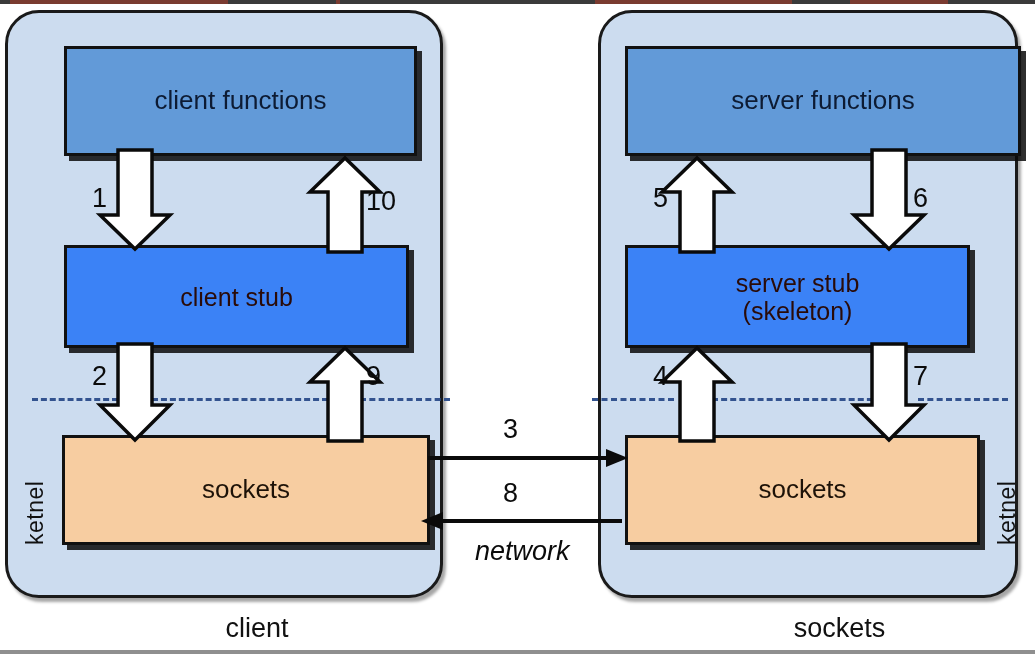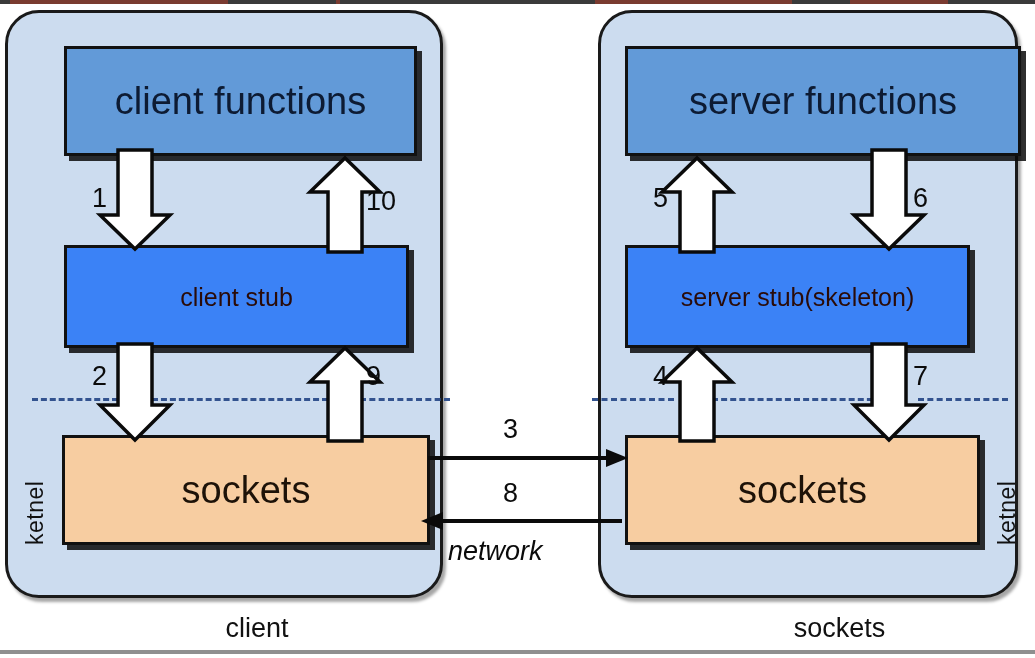--- a/index.html
+++ b/index.html
@@ -57,21 +57,21 @@
     justify-content: center;
     text-align: center;
     line-height: 1.12;
     box-shadow: 5px 5px 0px rgba(10,10,10,0.85);
   }
   .box.blue  { background: #629ad8; color: #0d1b33; }
   .box.red   { background: #3b82f6; color: #2a0b08; }
   .box.sand  { background: #f7cda1; color: #1d1208; }
 
   .box-label { display: block; }
-  .box .t-lg { font-size: 38px; }
+  .box .t-lg { font-size: 26px; }
   .box .t-md { font-size: 25px; }
 
   
   .kernel-label {
     position: absolute;
     font-size: 23px;
     color: #111111;
     letter-spacing: 0.5px;
     transform: rotate(-90deg);
     transform-origin: left top;
@@ -166,21 +166,21 @@
   <div class="kernel-label" style="left:22px; top:545px;">ketnel</div>
 
   <div class="host-caption" style="left:0px; top:613px; width:450px;">client</div>
 
   <div class="host-panel" style="left:598px; top:10px; width:420px; height:588px;"></div>
 
   <div class="box blue" style="left:625px; top:46px; width:396px; height:110px;">
     <span class="box-label t-lg">server functions</span>
   </div>
 
-  <div class="box red" style="left:625px; top:245px; width:345px; height:103px; flex-direction:row;">
+  <div class="box red" style="left:625px; top:245px; width:345px; height:103px; flex-direction:column;">
     <span class="box-label t-md">server stub</span>
     <span class="box-label t-md">(skeleton)</span>
   </div>
 
   <div class="box sand" style="left:625px; top:435px; width:355px; height:110px;">
     <span class="box-label t-lg">sockets</span>
   </div>
 
   <div class="kernel-dash" style="left:592px; top:398px; width:82px;"></div>
   <div class="kernel-dash" style="left:712px; top:398px; width:170px;"></div>
@@ -221,16 +221,16 @@
   <div class="step-num" style="left:366px; top:361px;">9</div>
 
   <div class="step-num" style="left:653px; top:183px;">5</div>
   <div class="step-num" style="left:913px; top:183px;">6</div>
   <div class="step-num" style="left:653px; top:361px;">4</div>
   <div class="step-num" style="left:913px; top:361px;">7</div>
 
   <div class="step-num" style="left:503px; top:414px;">3</div>
   <div class="step-num" style="left:503px; top:478px;">8</div>
 
-  <div class="network-label" style="left:448px; top:536px;">network</div>
+  <div class="network-label" style="left:475px; top:536px;">network</div>
 
   <div class="bottom-rule"></div>
 </div>
 
 </body></html>

